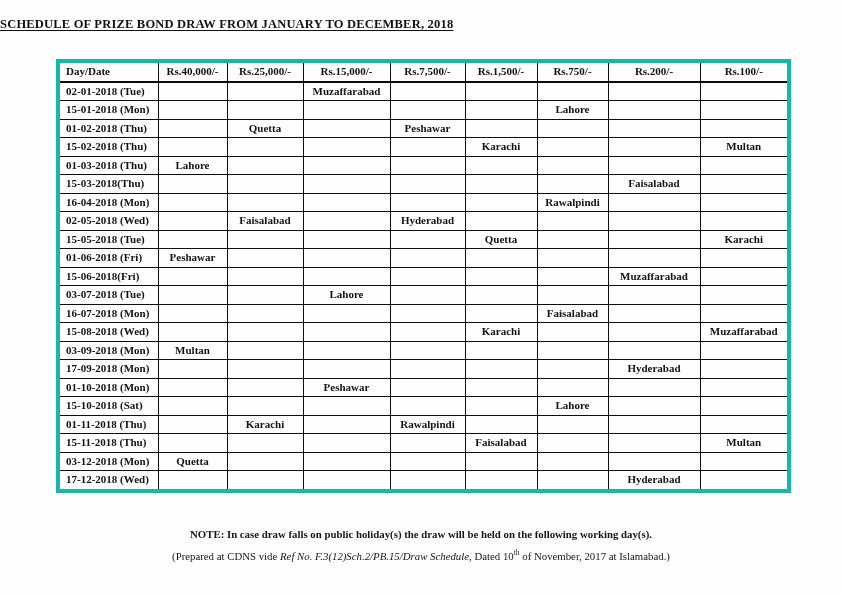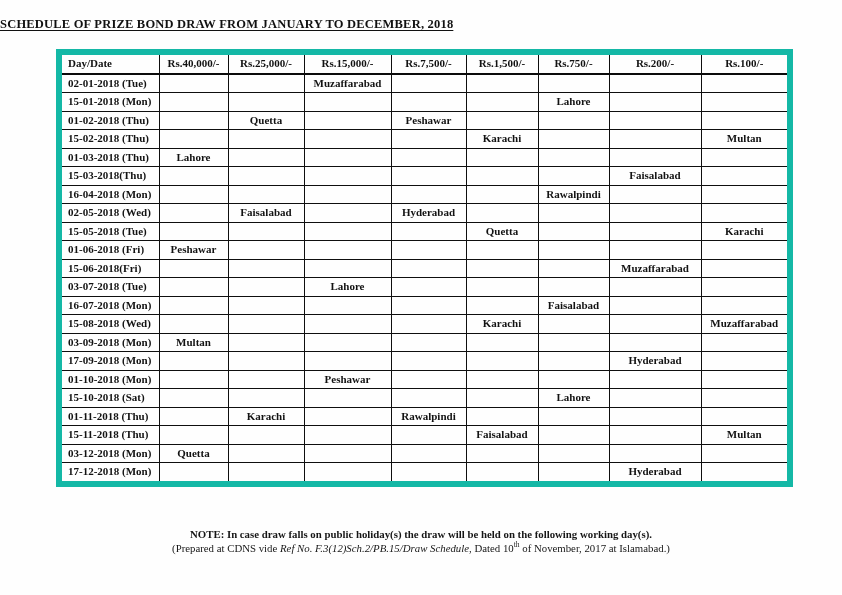--- a/index.html
+++ b/index.html
@@ -23,26 +23,26 @@
     width: 100%;
     font-size: 12.5px;
     font-weight: bold;
     letter-spacing: 0.2px;
     text-decoration: underline;
     text-underline-offset: 2px;
     color: #111;
   }
   table#schedule-table {
     position: absolute;
-    top: 49px;
+    top: 59px;
     left: 56px;
     width: 731px;
     border-collapse: collapse;
     table-layout: fixed;
-    border: 6px solid #14b8a6;
+    border: 4px solid #14b8a6;
   }
   #schedule-table th,
   #schedule-table td {
     border: 1.6px solid #0e0e0e;
     height: 17.5px;
     font-size: 11px;
     font-weight: bold;
     text-align: center;
     vertical-align: middle;
     padding: 0 2px;
@@ -78,20 +78,21 @@
   }
   #note-line1 {
     font-size: 10.8px;
     font-weight: bold;
     line-height: 1.25;
   }
   #note-line2 {
     font-size: 10.8px;
     font-weight: normal;
     line-height: 1.3;
+    margin-top: 8px;
   }
   #note-line2 sup {
     font-size: 7.5px;
     line-height: 0;
   }
 </style>
 </head>
 <body>
 
 <div id="page">
@@ -349,21 +350,21 @@
           <td>Quetta</td>
           <td></td>
           <td></td>
           <td></td>
           <td></td>
           <td></td>
           <td></td>
           <td></td>
         </tr>
         <tr>
-          <td class="date-cell">17-12-2018 (Mon)</td>
+          <td class="date-cell">17-12-2018 (Wed)</td>
           <td></td>
           <td></td>
           <td></td>
           <td></td>
           <td></td>
           <td></td>
           <td>Hyderabad</td>
           <td></td>
         </tr>
       </tbody>

